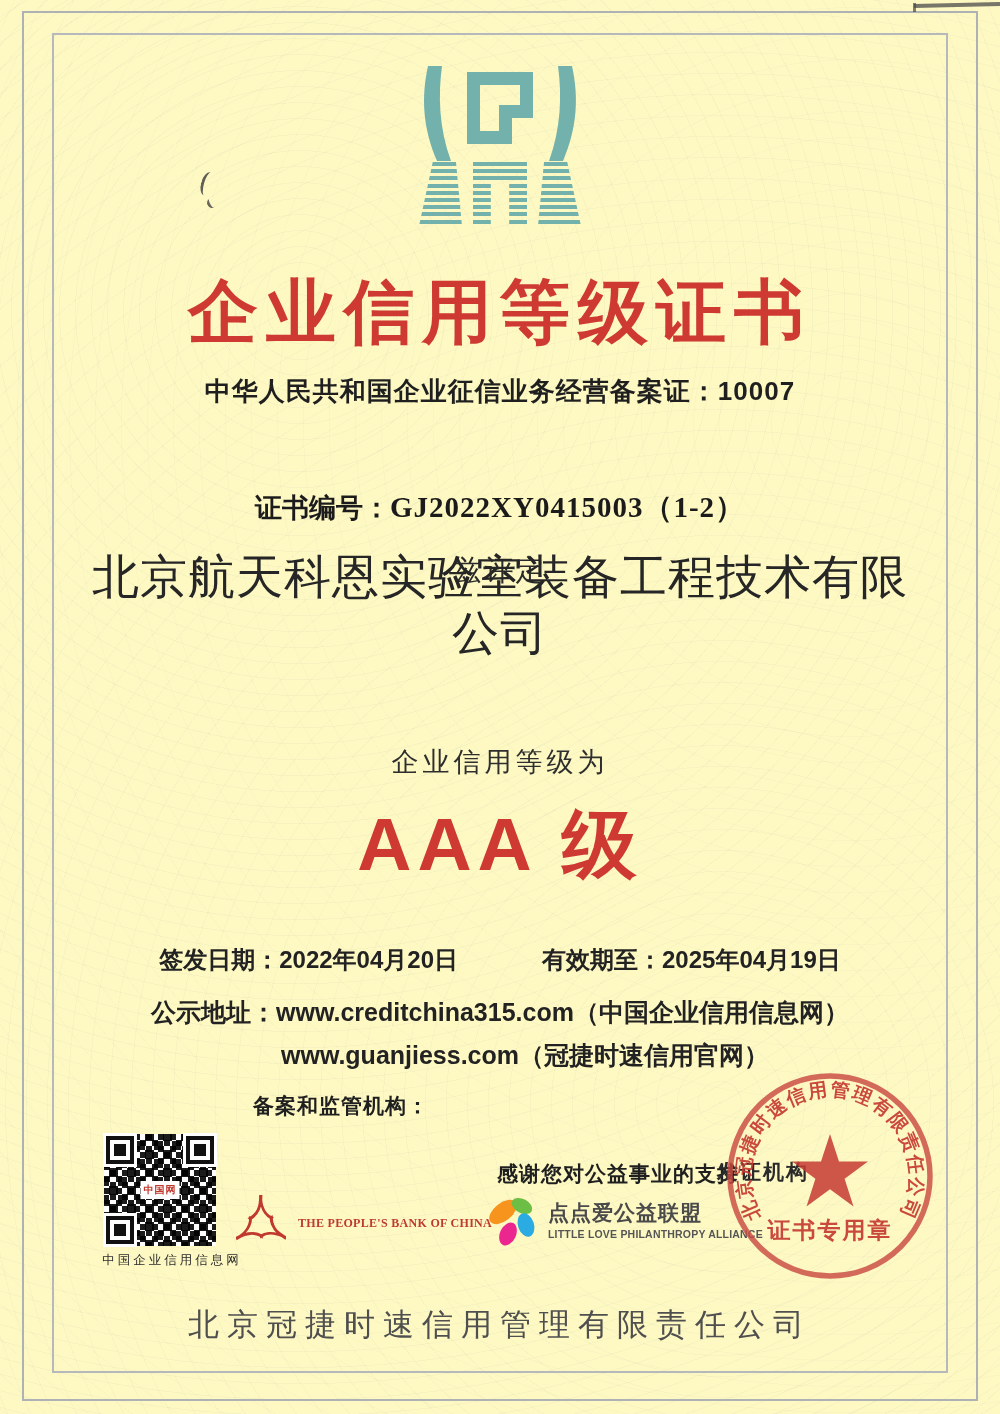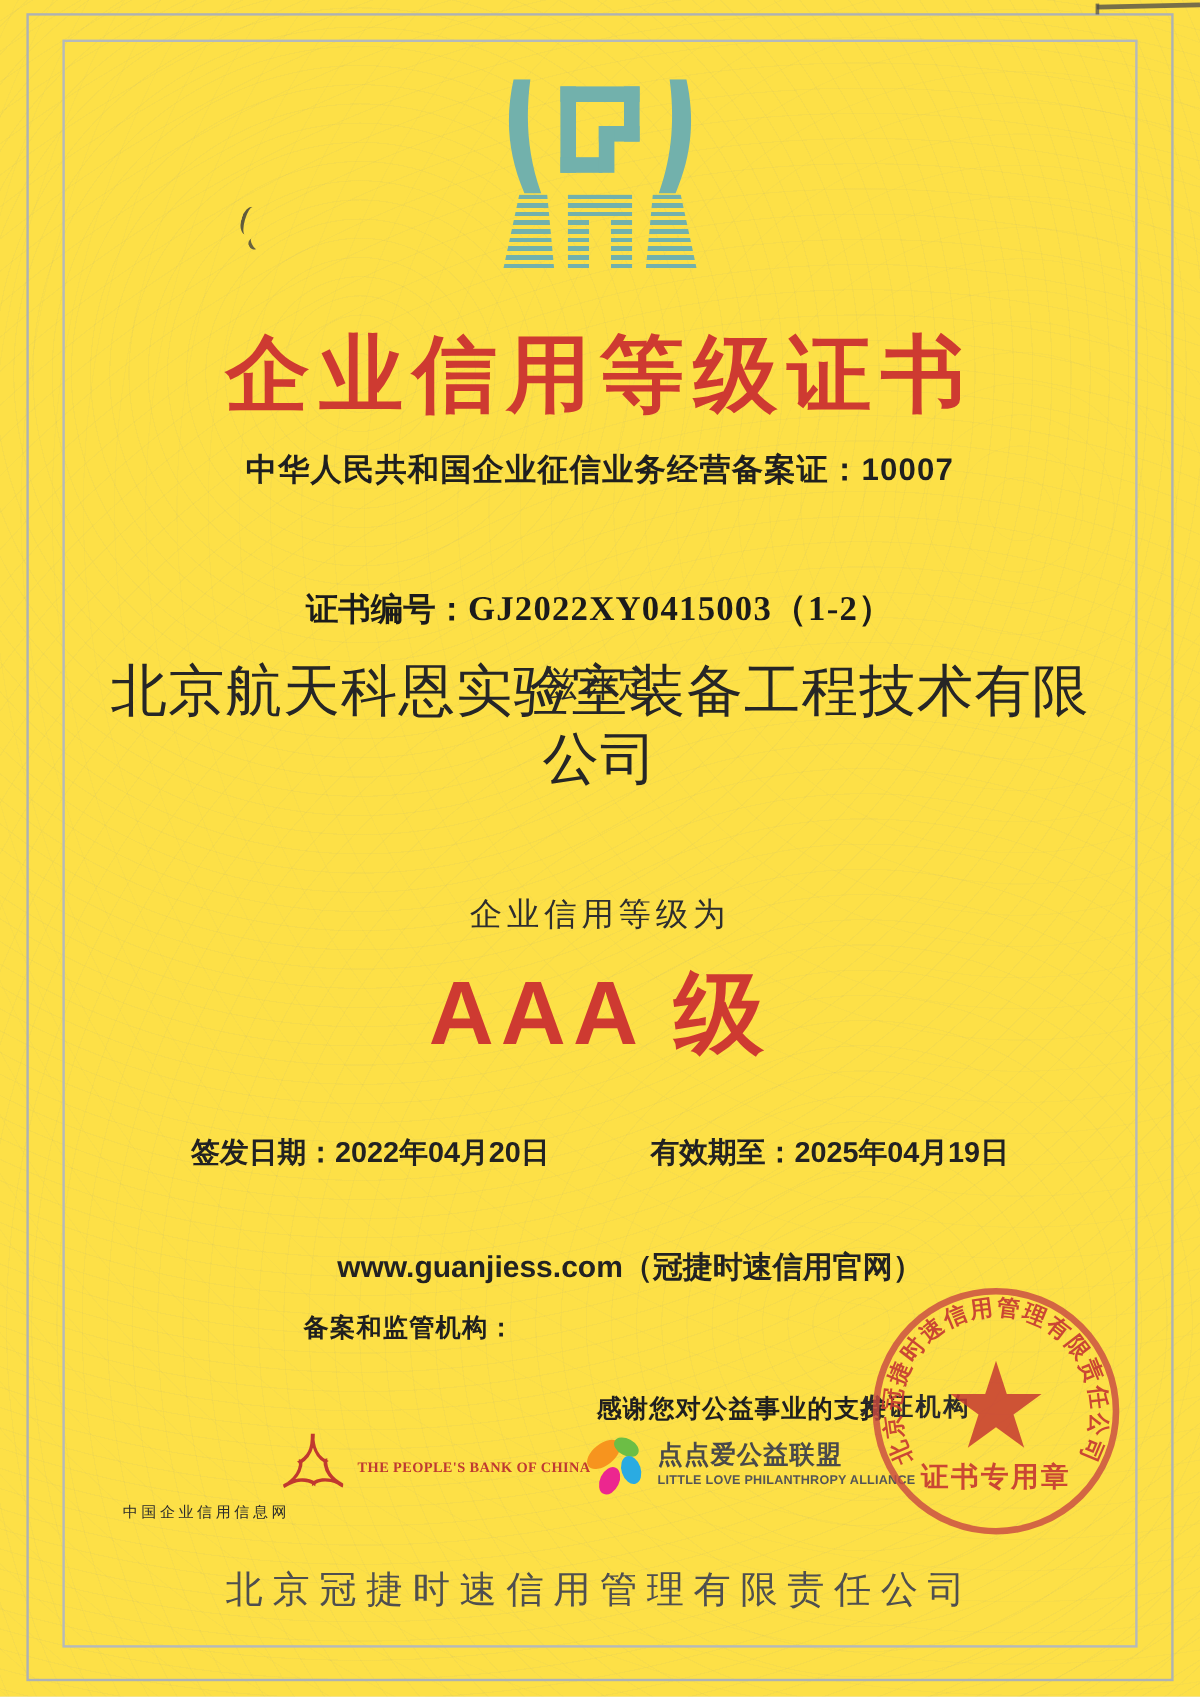--- a/index.html
+++ b/index.html
@@ -1,18 +1,18 @@
 <!DOCTYPE html>
 <html><head>
 <meta charset="utf-8">
 <style>
   html,body{margin:0;padding:0;background:#e8e8e8;}
   .page{
     position:relative;width:1000px;height:1414px;margin:0 auto;
-    background:#fde047;overflow:hidden;
+    background:#fef9c3;overflow:hidden;
     font-family:"Liberation Sans", sans-serif;
   }
   
   .page::before{
     content:"";position:absolute;inset:0;pointer-events:none;
     background-image:
       repeating-radial-gradient(circle at 30% 22%, rgba(130,140,150,.055) 0 1px, transparent 1px 16px),
       repeating-radial-gradient(circle at 72% 78%, rgba(130,140,150,.05) 0 1px, transparent 1px 21px),
       repeating-radial-gradient(circle at 85% 30%, rgba(130,140,150,.04) 0 1px, transparent 1px 26px);
   }
@@ -121,22 +121,29 @@
   </div>
 
   <div class="grade-label ctr">企业信用等级为</div>
   <div class="grade ctr">AAA 级</div>
 
   <div class="dates">
     <span><span>签发日期：</span><span>2022年04月20日</span></span>
     <span><span>有效期至：</span><span>2025年04月19日</span></span>
   </div>
 
+  <div class="url1 ctr"><span>公示地址：</span><span>www.creditchina315.com（中国企业信用信息网）</span></div>
   <div class="url2 ctr"><span>www.guanjiess.com（冠捷时速信用官网）</span></div>
 
+  <div class="qr">
+    <div class="finder f-tl"></div>
+    <div class="finder f-tr"></div>
+    <div class="finder f-bl"></div>
+    <div class="qr-center">中国网</div>
+  </div>
   <div class="qr-caption">中国企业信用信息网</div>
 
   <div class="reg-label">备案和监管机构：</div>
   <div class="pboc-row">
     <svg width="50" height="56" viewBox="0 0 50 56">
       <text x="25" y="22" text-anchor="middle" font-size="26" font-weight="bold" fill="#c0392f">人</text>
       <text x="25" y="22" text-anchor="middle" font-size="26" font-weight="bold" fill="#c0392f" transform="rotate(120 25 30)">人</text>
       <text x="25" y="22" text-anchor="middle" font-size="26" font-weight="bold" fill="#c0392f" transform="rotate(240 25 30)">人</text>
     </svg>
     <div class="pboc-txt">

